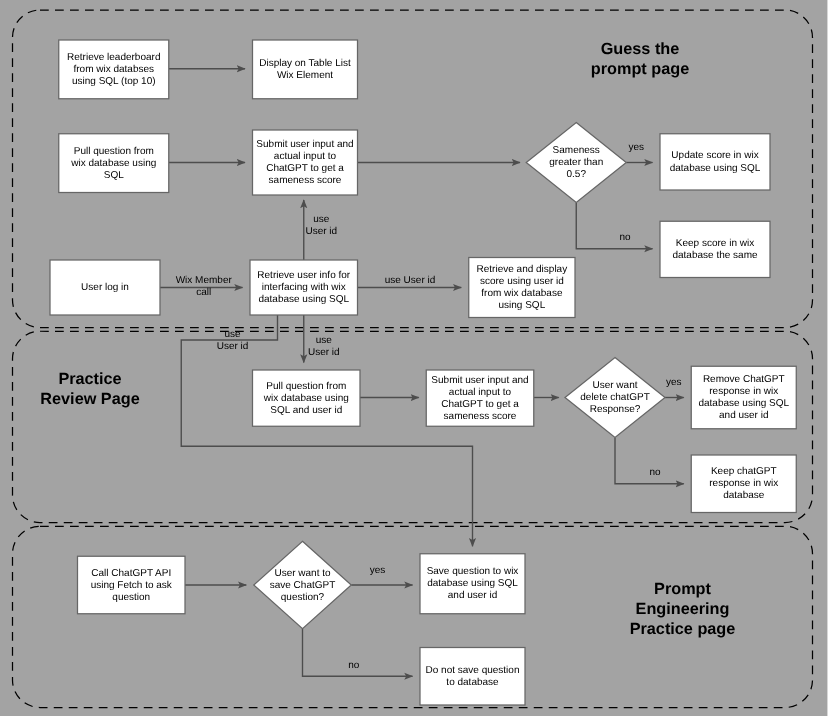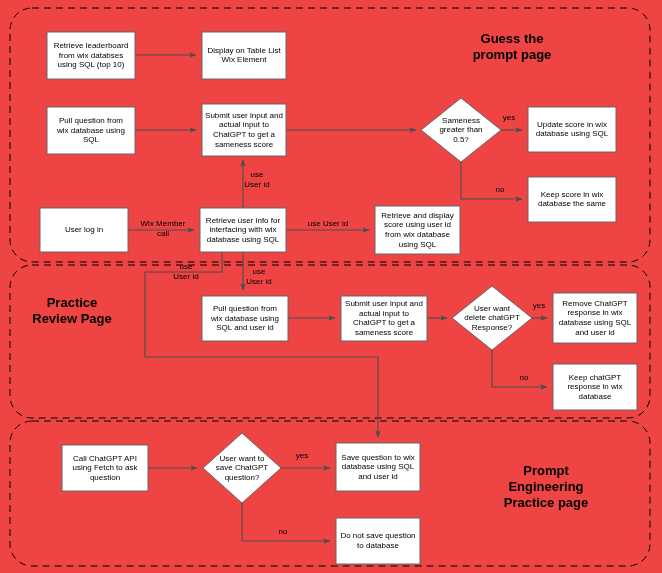--- a/index.html
+++ b/index.html
@@ -4,21 +4,21 @@
 <style>
   html, body {
     margin: 0;
     padding: 0;
     background: #ffffff;
   }
   #canvas {
     position: relative;
     width: 662px;
     height: 573px;
-    background: #ef4444;
+    background: #a3a3a3;
     font-family: "Liberation Sans", sans-serif;
     overflow: hidden;
   }
   svg.flow {
     position: absolute;
     top: 0;
     left: 0;
     width: 662px;
     height: 573px;
   }

